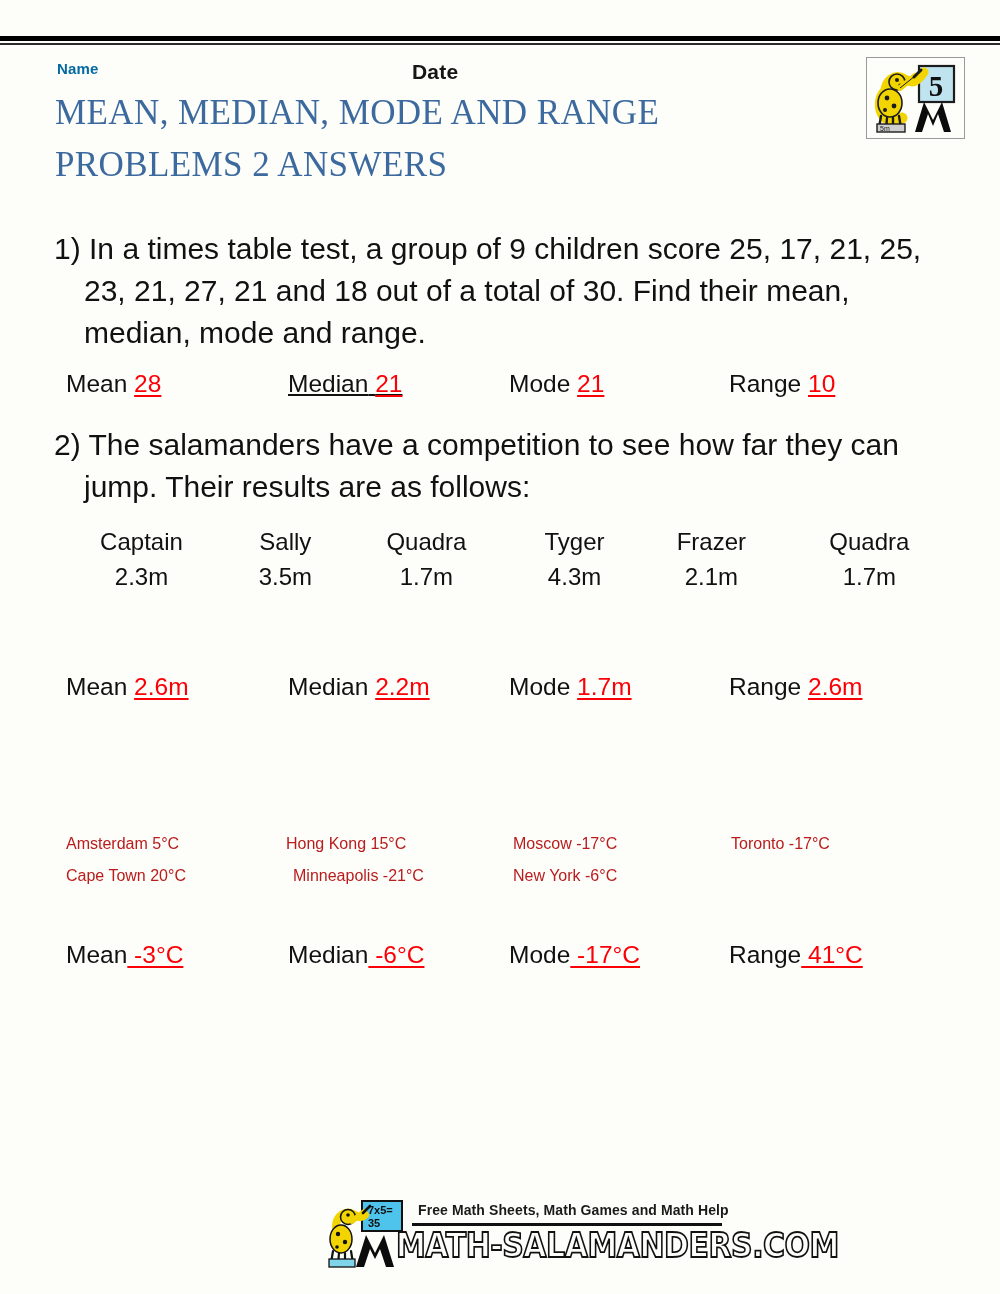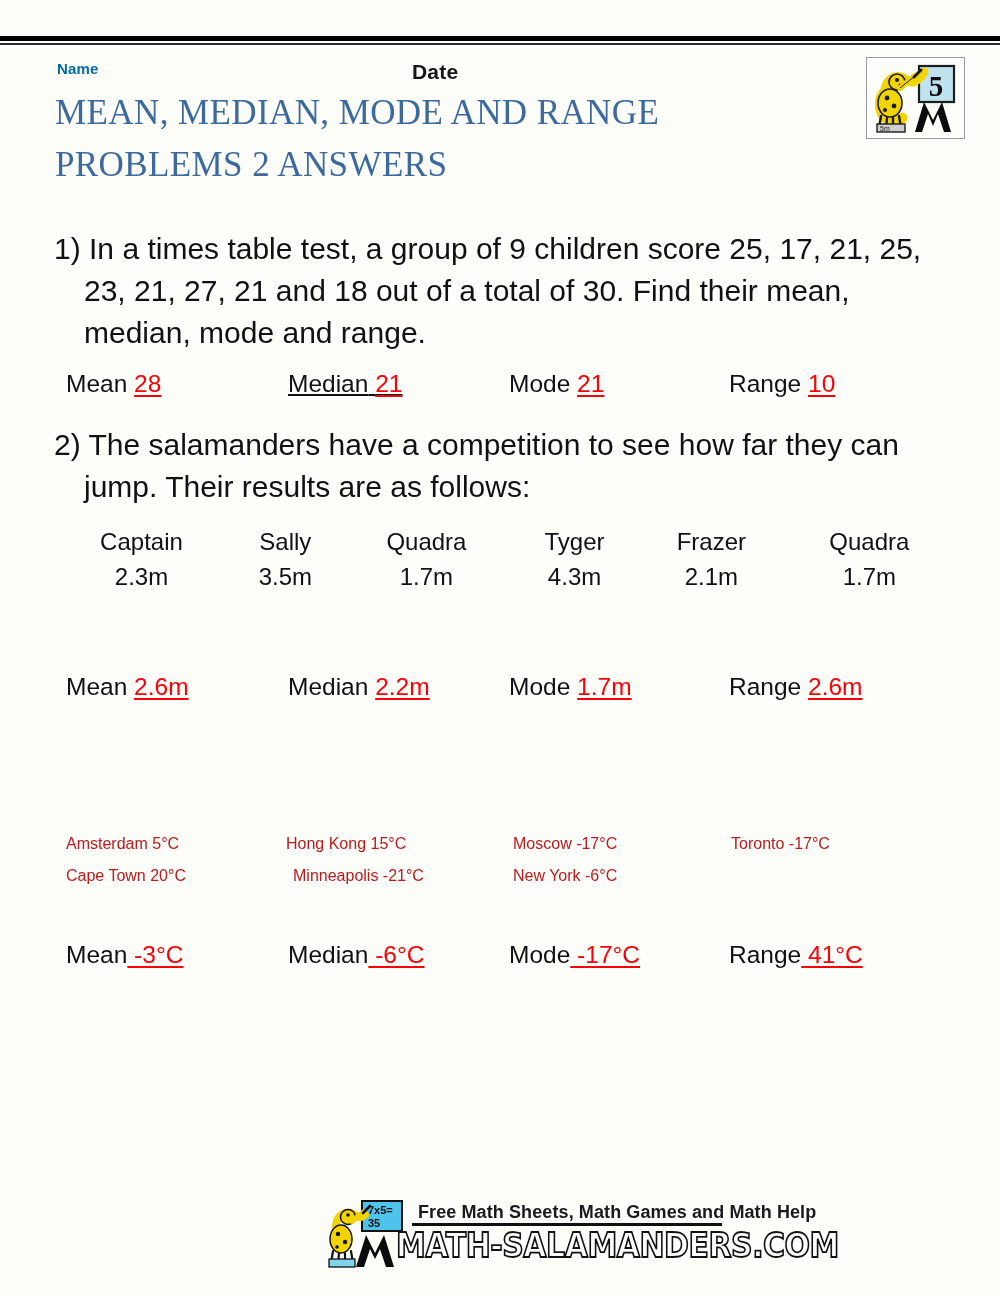--- a/index.html
+++ b/index.html
@@ -152,21 +152,21 @@
     position: absolute;
     left: 322px;
     top: 1199px;
     width: 400px;
     height: 75px;
   }
   .footer-tag {
     position: absolute;
     left: 96px;
     top: 3px;
-    font-size: 18px;
+    font-size: 14px;
     font-weight: bold;
     color: #1a1a1a;
     letter-spacing: .1px;
     white-space: nowrap;
   }
   .footer-rule {
     position: absolute;
     left: 90px;
     top: 24px;
     width: 310px;

